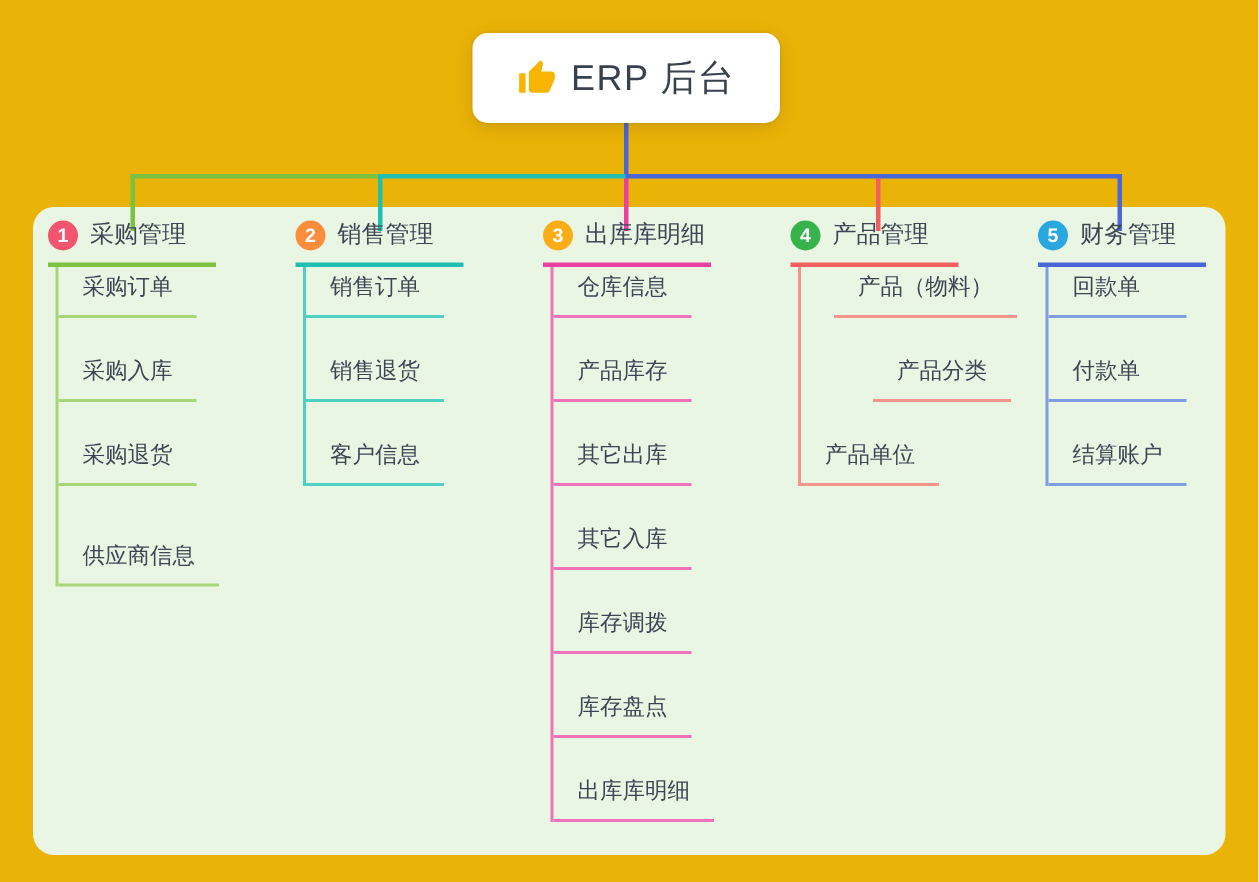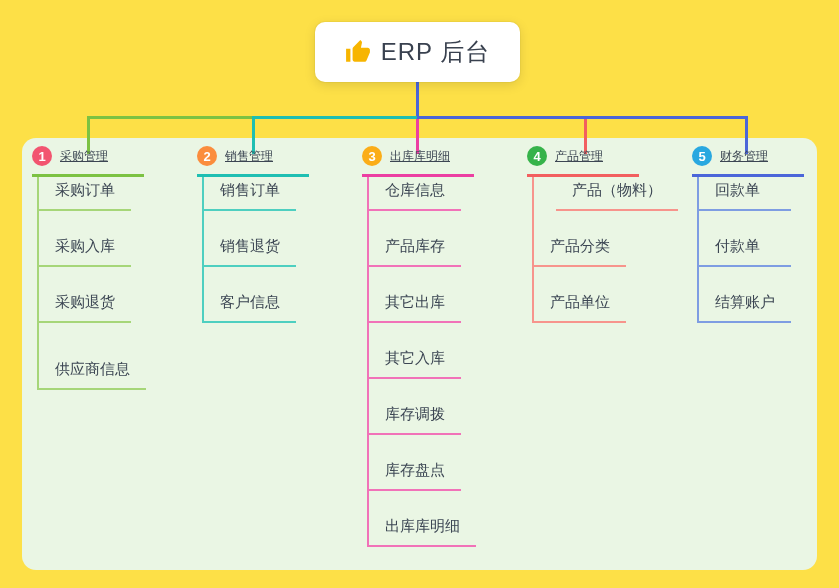--- a/index.html
+++ b/index.html
@@ -1,16 +1,16 @@
 <!DOCTYPE html>
 <html><head>
 <meta charset="utf-8">
 <style>
   html,body{margin:0;padding:0;background:#ffffff;font-family:"Liberation Sans","DejaVu Sans",sans-serif;}
-  #canvas{position:relative;width:839px;height:588px;background:#fde047;overflow:hidden;}
+  #canvas{position:relative;width:839px;height:588px;background:#eab308;overflow:hidden;}
 
   
   .root-node{position:absolute;left:315px;top:22px;width:205px;height:60px;background:#ffffff;
     border-radius:10px;box-shadow:0 3px 12px rgba(0,0,0,.12),0 0 0 1px rgba(0,0,0,.03);
     display:flex;align-items:center;justify-content:center;gap:10px;}
   .root-title{font-size:24px;color:#39414f;font-weight:500;letter-spacing:1px;}
   .root-icon{width:26px;height:26px;display:inline-block;}
 
   
   .conn{position:absolute;}
@@ -19,21 +19,21 @@
 
   
   .panel{position:absolute;left:22px;top:138px;width:795px;height:432px;border-radius:14px;}
 
   
   .category{position:absolute;top:146px;width:160px;}
   .cat-header{display:flex;align-items:center;gap:8px;padding-bottom:8px;width:112px;
     border-bottom:3px solid #ccc;}
   .badge{width:20px;height:20px;border-radius:50%;flex:0 0 20px;color:#fff;font-size:13px;
     font-weight:bold;display:flex;align-items:center;justify-content:center;line-height:1;}
-  .cat-label{font-size:12px;color:#3c4653;font-weight:500;white-space:nowrap;text-decoration:underline;}
+  .cat-label{font-size:16px;color:#3c4653;font-weight:500;white-space:nowrap;}
 
   .children{margin-left:5px;border-left:2px solid #ccc;width:max-content;}
   .child{padding:26px 16px 9px 16px;border-bottom:2px solid #ccc;width:max-content;min-width:60px;
     font-size:15px;color:#3c4653;white-space:nowrap;}
   .child:first-child{padding-top:4px;}
 </style>
 </head>
 <body>
 
 <div id="canvas">
@@ -101,21 +101,21 @@
         </div>
   </div>
 
   <div class="category" style="left: 527px;">
     <div class="cat-header" style="border-bottom-color: rgb(242, 95, 95);">
       <span class="badge" style="background: rgb(54, 179, 74);">4</span>
       <span class="cat-label">产品管理</span>
     </div>
     <div class="children" style="border-left-color: rgb(247, 148, 140);">
           <div class="child" style="border-bottom-color: rgb(247, 148, 140); margin-left: 22px;">产品（物料）</div>
-          <div class="child" style="border-bottom-color: rgb(247, 148, 140);">产品分类</div>
+          <div class="child" style="border-bottom-color: rgb(247, 148, 140); margin-left: 48px;">产品分类</div>
           <div class="child" style="border-bottom-color: rgb(247, 148, 140);">产品单位</div>
         </div>
   </div>
 
   <div class="category" style="left: 692px;">
     <div class="cat-header" style="border-bottom-color: rgb(75, 102, 217);">
       <span class="badge" style="background: rgb(41, 168, 224);">5</span>
       <span class="cat-label">财务管理</span>
     </div>
     <div class="children" style="border-left-color: rgb(126, 157, 226);">

